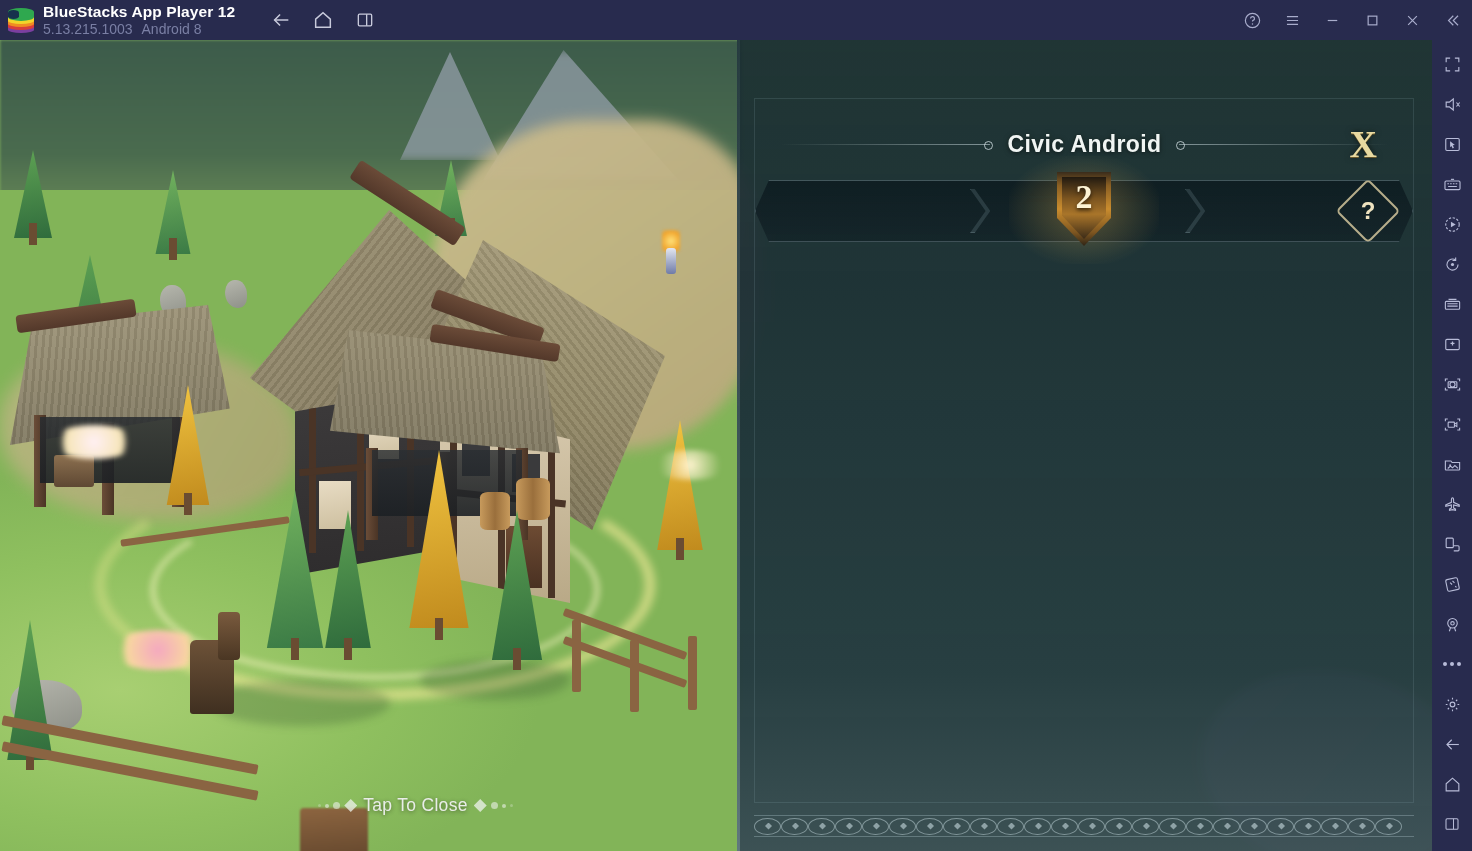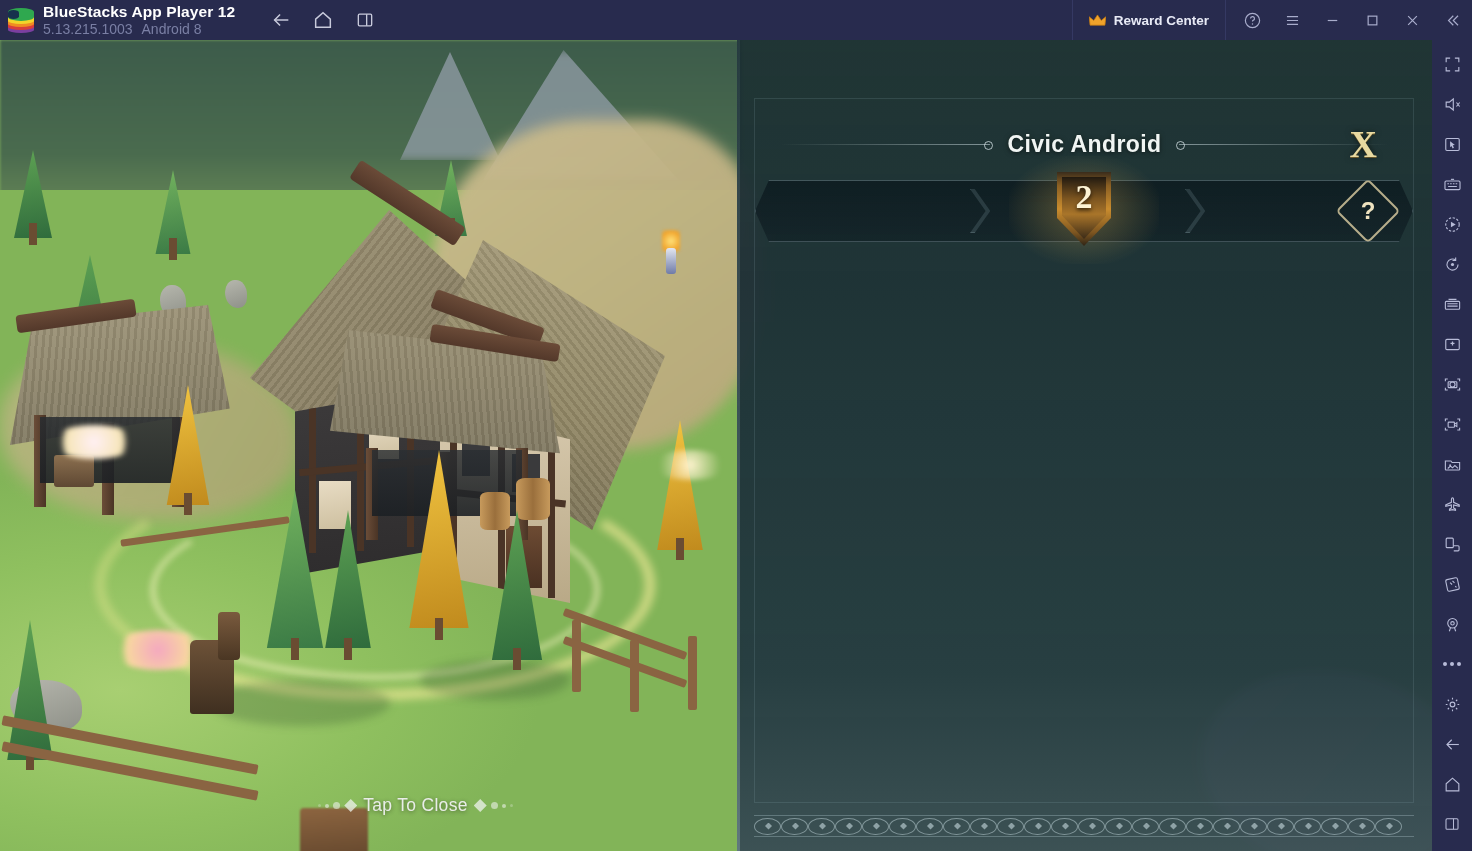--- a/index.html
+++ b/index.html
@@ -419,28 +419,20 @@
     </div>
     <div class="ic">
       <svg viewBox="0 0 24 24" width="20" height="20">
           <rect x="4" y="5" width="16" height="14" rx="1.5"></rect>
           <path d="M14 5v14"></path>
         </svg>
     </div>
   </div>
 
   <div class="tb-right">
-    <div class="tb-pill">
-      <span class="crown">
-        <svg viewBox="0 0 18 14" width="17" height="13">
-          <path d="M1 12h16l1-9-5 4L9 1 5 7 0 3z" fill="#f0a32b" stroke="#c97d12" stroke-width="0.8"></path>
-        </svg>
-      </span>
-      <span>Reward Center</span>
-    </div>
     <div class="win-ics">
       <div class="wic">
         <svg viewBox="0 0 24 24" width="19" height="19">
             <circle cx="12" cy="12" r="9"></circle>
             <path d="M9.5 9.5a2.5 2.5 0 1 1 3.2 2.4c-.6.2-.7.8-.7 1.3"></path>
             <circle cx="12" cy="16.5" r=".9" fill="#a9adcc" stroke="none"></circle>
           </svg>
       </div>
       <div class="wic">
         <svg viewBox="0 0 24 24" width="19" height="19">

